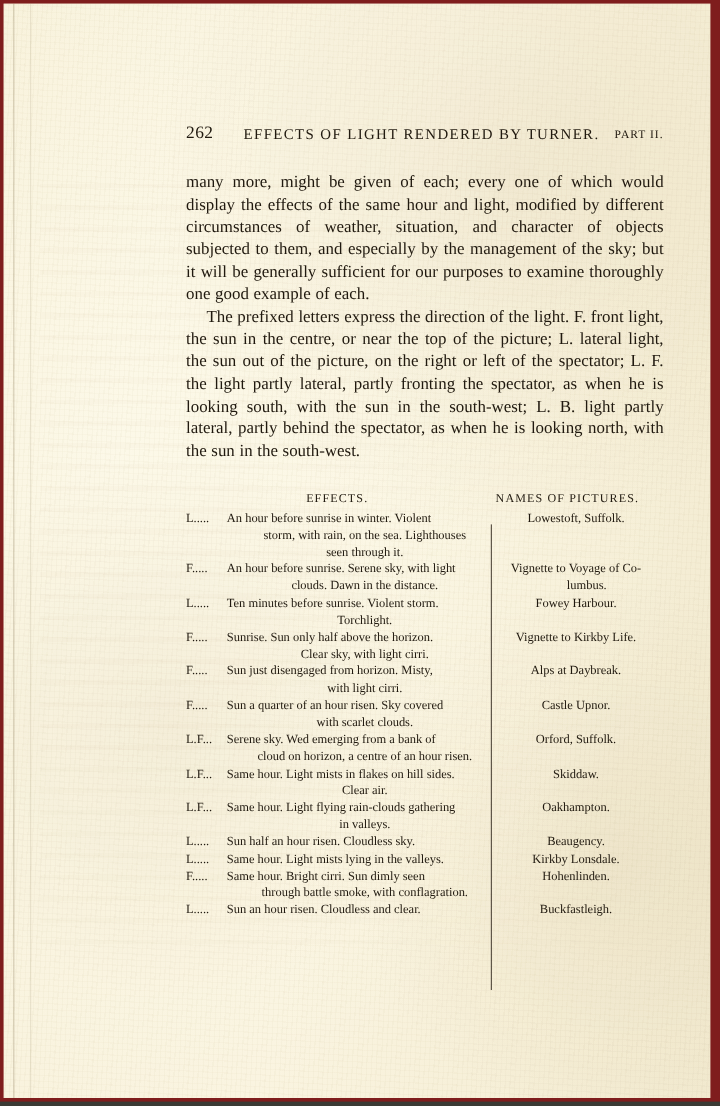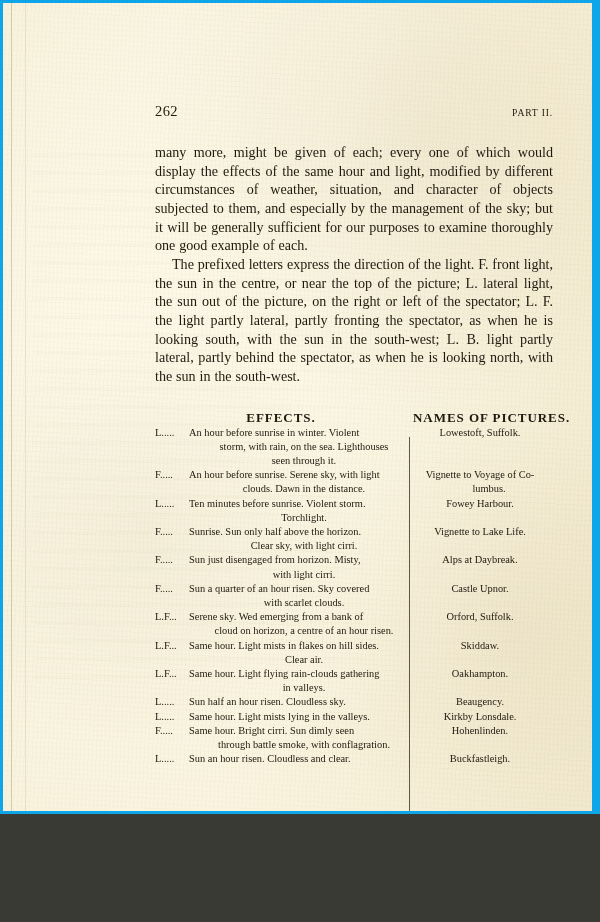--- a/index.html
+++ b/index.html
@@ -12,23 +12,23 @@
     width: 600px;
     height: 922px;
     overflow: hidden;
     font-family: "Liberation Serif", "DejaVu Serif", serif;
   }
 
   
   #scan-frame {
     position: relative;
     width: 600px;
-    height: 814px;
+    height: 918px;
     box-sizing: border-box;
-    background: #0ea5e9;
+    background: #7f1d1d;
     padding: 3px 8px 3px 3px;
   }
 
   
   #paper {
     position: relative;
     width: 100%;
     height: 100%;
     box-sizing: border-box;
     background:
@@ -142,28 +142,27 @@
   }
 
   .col-heads {
     position: relative;
     height: 13px;
     margin-bottom: 3px;
   }
   .col-head {
     position: absolute;
     top: 0;
-    font-size: 13px;
+    font-size: 10px;
     letter-spacing: .95px;
     text-transform: uppercase;
     white-space: nowrap;
-    font-weight: bold;
   }
   .col-head.effects  { left: 0;   width: 252px; text-align: center; }
-  .col-head.names    { left: 258px; width: 140px; text-align: center; }
+  .col-head.names    { left: 258px; width: 140px; text-align: left; }
 
   
   .col-rule {
     position: absolute;
     left: 254px;
     top: 27px;
     width: 1px;
     height: 388px;
     background: #3a3125;
     opacity: .8;
@@ -218,20 +217,21 @@
 <div id="scan-frame">
   <div id="paper">
 
     <div class="gutter-line g1"></div>
     <div class="gutter-line g2"></div>
 
     <div id="typeblock">
 
       <div class="running-head">
         <span class="folio">262</span>
+        <span class="head-title">Effects of Light Rendered by Turner.</span>
         <span class="head-part">Part II.</span>
       </div>
 
       <p class="para">many more, might be given of each; every one of which would display the effects of the same hour and light, modified by different circumstances of weather, situation, and character of objects subjected to them, and especially by the management of the sky; but it will be generally sufficient for our purposes to examine thoroughly one good example of each.</p>
       <p class="para indent">The prefixed letters express the direction of the light.  F. front light, the sun in the centre, or near the top of the picture; L. lateral light, the sun out of the picture, on the right or left of the spectator; L. F. the light partly lateral, partly fronting the spectator, as when he is looking south, with the sun in the south-west; L. B. light partly lateral, partly behind the spectator, as when he is looking north, with the sun in the south-west.</p>
 
       <div id="table-section">
 
 
         <div class="col-heads">
@@ -271,21 +271,21 @@
                 <td class="c-name">
                   <span class="name-line">Fowey Harbour.</span>
                 </td>
               </tr>
               <tr>
                 <td class="c-effect">
                   <span class="eff-line eff-first"><span class="eff-prefix">F.....</span><span>Sunrise.  Sun only half above the horizon.</span></span>
                   <span class="eff-line eff-cont">Clear sky, with light cirri.</span>
                 </td>
                 <td class="c-name">
-                  <span class="name-line">Vignette to Lake Life.</span>
+                  <span class="name-line">Vignette to Kirkby Life.</span>
                 </td>
               </tr>
               <tr>
                 <td class="c-effect">
                   <span class="eff-line eff-first"><span class="eff-prefix">F.....</span><span>Sun just disengaged from horizon.  Misty,</span></span>
                   <span class="eff-line eff-cont">with light cirri.</span>
                 </td>
                 <td class="c-name">
                   <span class="name-line">Alps at Daybreak.</span>
                 </td>

